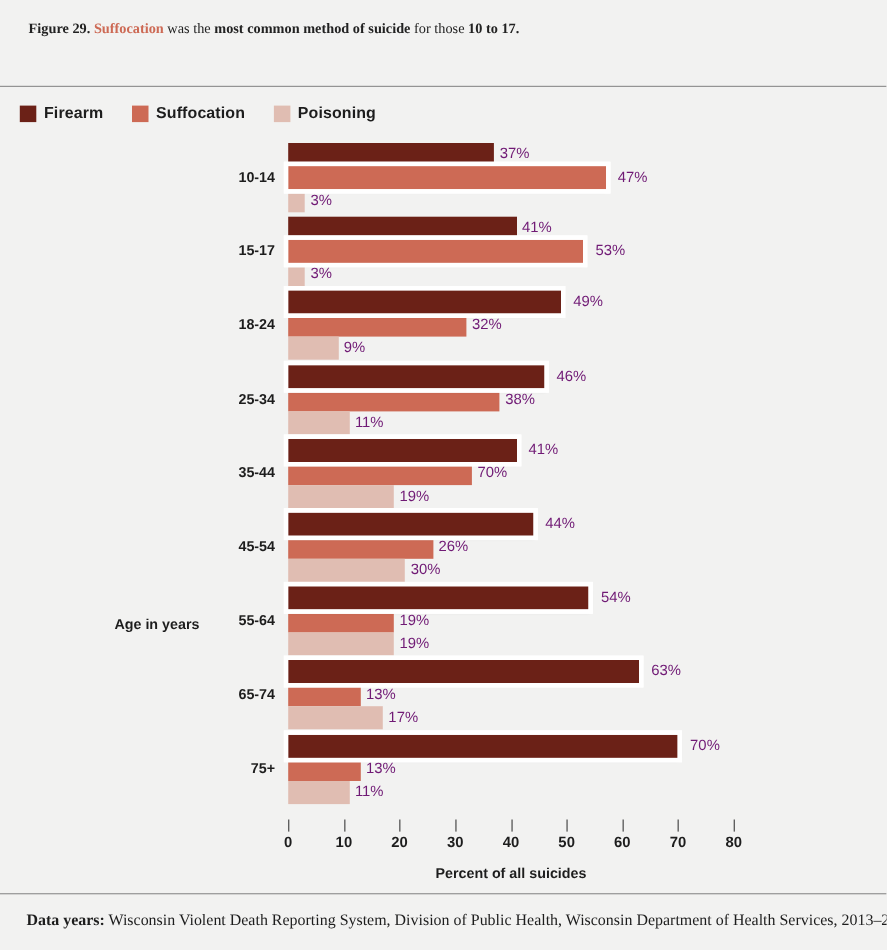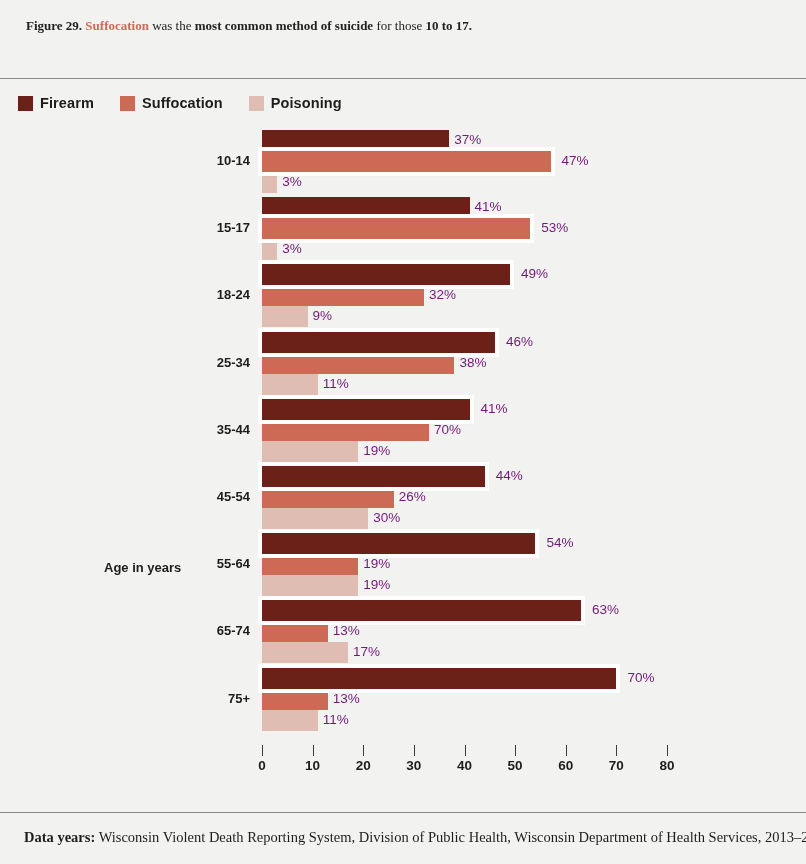--- a/index.html
+++ b/index.html
@@ -367,18 +367,19 @@
       <div class="tick-label" style="left: 202.5px;">40</div>
       <div class="tick" style="left: 253.125px;"></div>
       <div class="tick-label" style="left: 253.125px;">50</div>
       <div class="tick" style="left: 303.75px;"></div>
       <div class="tick-label" style="left: 303.75px;">60</div>
       <div class="tick" style="left: 354.375px;"></div>
       <div class="tick-label" style="left: 354.375px;">70</div>
       <div class="tick" style="left: 405px;"></div>
       <div class="tick-label" style="left: 405px;">80</div>
     </div>
+  <div class="axis-title-x">Percent of all suicides</div>
 
   <div class="rule-bottom"></div>
 
   <div class="footer"><b>Data years:</b><span> Wisconsin Violent Death Reporting System, Division of Public Health, Wisconsin Department of Health Services, 2013–2017.</span></div>
 
 </div>
 
 </body></html>

